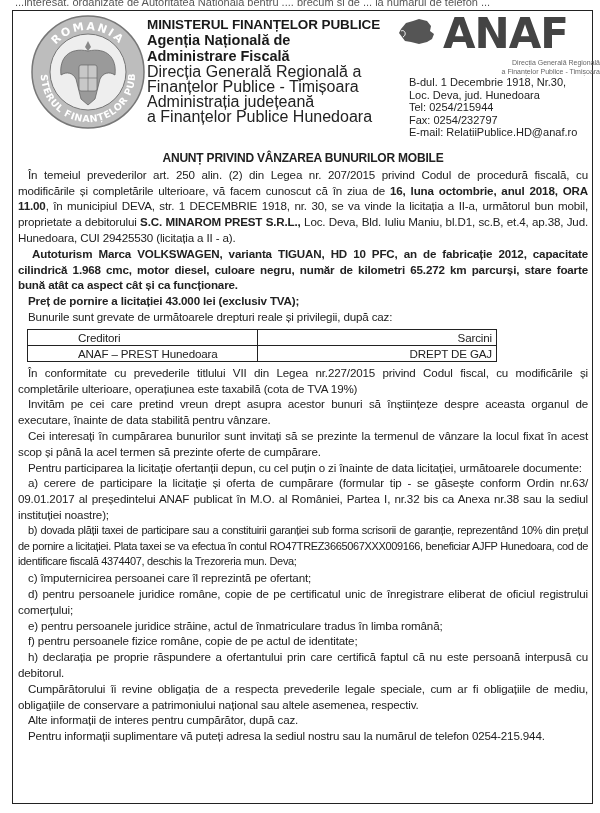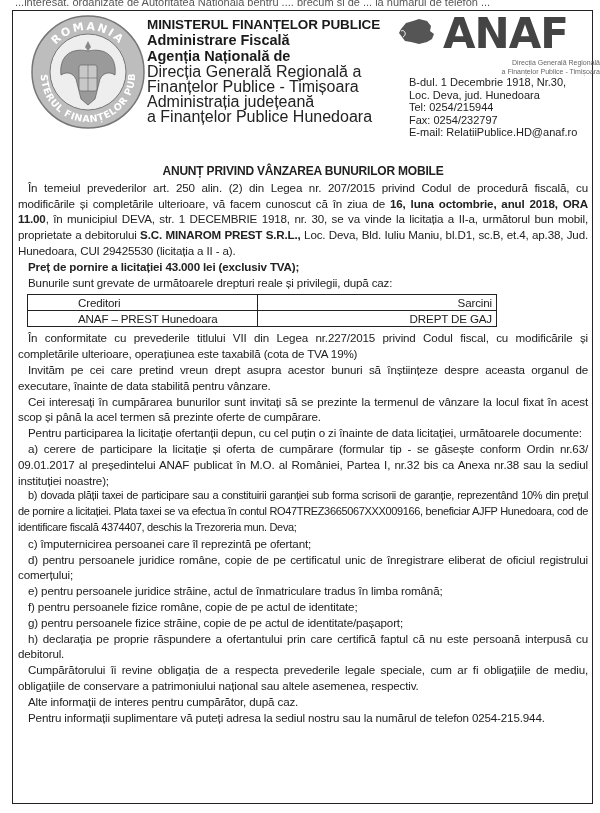--- a/index.html
+++ b/index.html
@@ -9,21 +9,21 @@
   .seal { position:absolute; left:16px; top:2px; width:118px; height:118px; }
   .hdr-left { position:absolute; left:134px; top:6px; width:260px; }
   .hdr-left .l1 { font-weight:bold; font-size:13.5px; line-height:15px; letter-spacing:-0.1px; }
   .hdr-left .l2 { font-weight:bold; font-size:14.5px; line-height:16px; }
   .hdr-left .l3 { font-size:16px; line-height:15px; color:#222; }
   .hdr-right { position:absolute; left:384px; top:2px; width:205px; }
   .anaf-logo { display:flex; align-items:center; height:42px; }
   .anaf-word { font-family:"DejaVu Sans", sans-serif; font-weight:bold; font-size:42px; color:#444; letter-spacing:-1px; line-height:42px; margin-left:6px; }
   .anaf-sub { text-align:right; font-size:7px; color:#666; line-height:9px; margin-top:3px; padding-right:2px; }
   .contact { margin-top:0; font-size:11px; line-height:12.6px; color:#222; padding-left:12px; }
-  .body { position:absolute; left:5px; top:140px; width:570px; font-family:"Liberation Sans", sans-serif; font-size:11.6px; line-height:15.8px; letter-spacing:-0.15px; color:#222;margin-top:13px; }
+  .body { position:absolute; left:5px; top:140px; width:570px; font-family:"Liberation Sans", sans-serif; font-size:11.6px; line-height:15.8px; letter-spacing:-0.15px; color:#222; }
   .title { text-align:center; font-weight:bold; font-size:12px; letter-spacing:-0.2px; }
   .p { text-indent:10px; text-align:justify; }
   .b { font-weight:bold; }
   table.enc { border-collapse:collapse; width:470px; margin:4px 0 3px 9px; font-size:11.6px; line-height:13px; }
   table.enc td { border:1.4px solid #222; padding:1px 4px; }
   table.enc td.c1 { width:49%; padding-left:50px; }
   table.enc td.c2 { text-align:right; }
   .small { font-size:11px; letter-spacing:-0.35px; }
 </style>
 </head>
@@ -51,22 +51,22 @@
       <path d="M59 28 L62 34 L59 38 L56 34 Z" fill="#888"></path>
       <path d="M59 38 C 40 34, 30 45, 32 62 C 38 58, 44 60, 47 66 L 52 86 L 59 92 L 66 86 L 71 66 C 74 60, 80 58, 86 62 C 88 45, 78 34, 59 38 Z" fill="#9a9a9a" stroke="#666" stroke-width="0.8"></path>
       <rect x="50" y="52" width="18" height="26" rx="2" fill="#c8c8c8" stroke="#666" stroke-width="0.7"></rect>
       <line x1="59" y1="52" x2="59" y2="78" stroke="#666" stroke-width="0.6"></line>
       <line x1="50" y1="65" x2="68" y2="65" stroke="#666" stroke-width="0.6"></line>
     </svg>
   </div>
 
   <div class="hdr-left">
     <div class="l1">MINISTERUL FINANȚELOR PUBLICE</div>
+    <div class="l2">Agenția Națională de</div>
     <div class="l2">Administrare Fiscală</div>
-    <div class="l2">Agenția Națională de</div>
     <div class="l3">Direcția Generală Regională a</div>
     <div class="l3">Finanțelor Publice - Timișoara</div>
     <div class="l3">Administrația județeană</div>
     <div class="l3">a Finanțelor Publice Hunedoara</div>
   </div>
 
   <div class="hdr-right">
     <div class="anaf-logo">
       <span>
         <svg width="40" height="30" viewBox="0 0 40 30">
@@ -85,20 +85,21 @@
       <div>Loc. Deva, jud. Hunedoara</div>
       <div>Tel: 0254/215944</div>
       <div>Fax: 0254/232797</div>
       <div>E-mail: RelatiiPublice.HD@anaf.ro</div>
     </div>
   </div>
 
   <div class="body">
     <div class="title">ANUNȚ PRIVIND VÂNZAREA BUNURILOR MOBILE</div>
     <div class="p"><span>În temeiul prevederilor art. 250 alin. (2) din Legea nr. 207/2015 privind Codul de procedură fiscală, cu modificările și completările ulterioare, vă facem cunoscut că în ziua de </span><span class="b">16, luna octombrie, anul 2018, ORA 11.00</span><span>, în municipiul DEVA, str. 1 DECEMBRIE 1918, nr. 30, se va vinde la licitația a II-a, următorul  bun mobil, proprietate a debitorului </span><span class="b">S.C. MINAROM PREST S.R.L.,</span><span> Loc. Deva, Bld. Iuliu Maniu, bl.D1, sc.B, et.4, ap.38, Jud. Hunedoara, CUI 29425530   (licitația a II - a).</span></div>
+    <div class="p b" style="text-indent:14px">Autoturism Marca VOLKSWAGEN, varianta TIGUAN, HD 10 PFC,  an de fabricație 2012, capacitate cilindrică 1.968 cmc, motor diesel, culoare negru, număr de kilometri 65.272 km parcurși, stare foarte bună atât ca aspect cât și ca funcționare.</div>
     <div class="p b">Preț de pornire a licitației  43.000 lei (exclusiv TVA);</div>
     <div class="p">Bunurile sunt  grevate de următoarele drepturi reale și privilegii, după caz:</div>
 
     <table class="enc">
       <tbody>
           <tr>
         <td class="c1">Creditori</td>
         <td class="c2">Sarcini</td>
       </tr>
       <tr>
@@ -112,20 +113,19 @@
     <div class="p">Invităm pe cei care pretind vreun drept asupra acestor bunuri să înștiințeze despre aceasta organul de executare, înainte de data stabilită pentru vânzare.</div>
     <div class="p">Cei interesați în cumpărarea bunurilor sunt invitați să se prezinte la termenul de vânzare la locul fixat în acest scop și până la acel termen să prezinte oferte de cumpărare.</div>
     <div class="p">Pentru participarea la licitație ofertanții depun, cu cel puțin o zi înainte de data licitației, următoarele documente:</div>
 
     <div class="p">a) cerere de participare la licitație și oferta de cumpărare (formular tip - se găsește conform Ordin nr.63/ 09.01.2017 al președintelui ANAF publicat în M.O. al României, Partea I, nr.32 bis ca Anexa nr.38 sau la sediul instituției noastre);</div>
     <div class="p small">b) dovada plății taxei de participare sau a constituirii garanției sub forma scrisorii de garanție, reprezentând 10% din prețul de pornire a licitației. Plata taxei se va efectua în contul RO47TREZ3665067XXX009166, beneficiar AJFP Hunedoara, cod de identificare fiscală 4374407, deschis la  Trezoreria mun. Deva;</div>
     <div class="p">c) împuternicirea persoanei care îl reprezintă pe ofertant;</div>
     <div class="p">d) pentru persoanele juridice române, copie de pe certificatul unic de înregistrare eliberat de oficiul registrului comerțului;</div>
     <div class="p">e) pentru persoanele juridice străine, actul de înmatriculare tradus în limba română;</div>
     <div class="p">f) pentru persoanele fizice române, copie de pe actul de identitate;</div>
-    <div class="p">g) pentru persoanele fizice străine, copie de pe actul de identitate/pașaport;</div>
     <div class="p">h) declarația pe proprie răspundere a ofertantului prin care certifică faptul că nu este persoană interpusă cu debitorul.</div>
 
     <div class="p">Cumpărătorului îi revine obligația de a respecta prevederile legale speciale, cum ar fi obligațiile de mediu, obligațiile de conservare a patrimoniului național sau altele asemenea, respectiv.</div>
     <div class="p">Alte informații de interes pentru cumpărător, după caz.</div>
     <div class="p">Pentru informații suplimentare vă puteți adresa la sediul nostru sau la numărul de telefon 0254-215.944.</div>
   </div>
 </div>
 
 </body></html>

